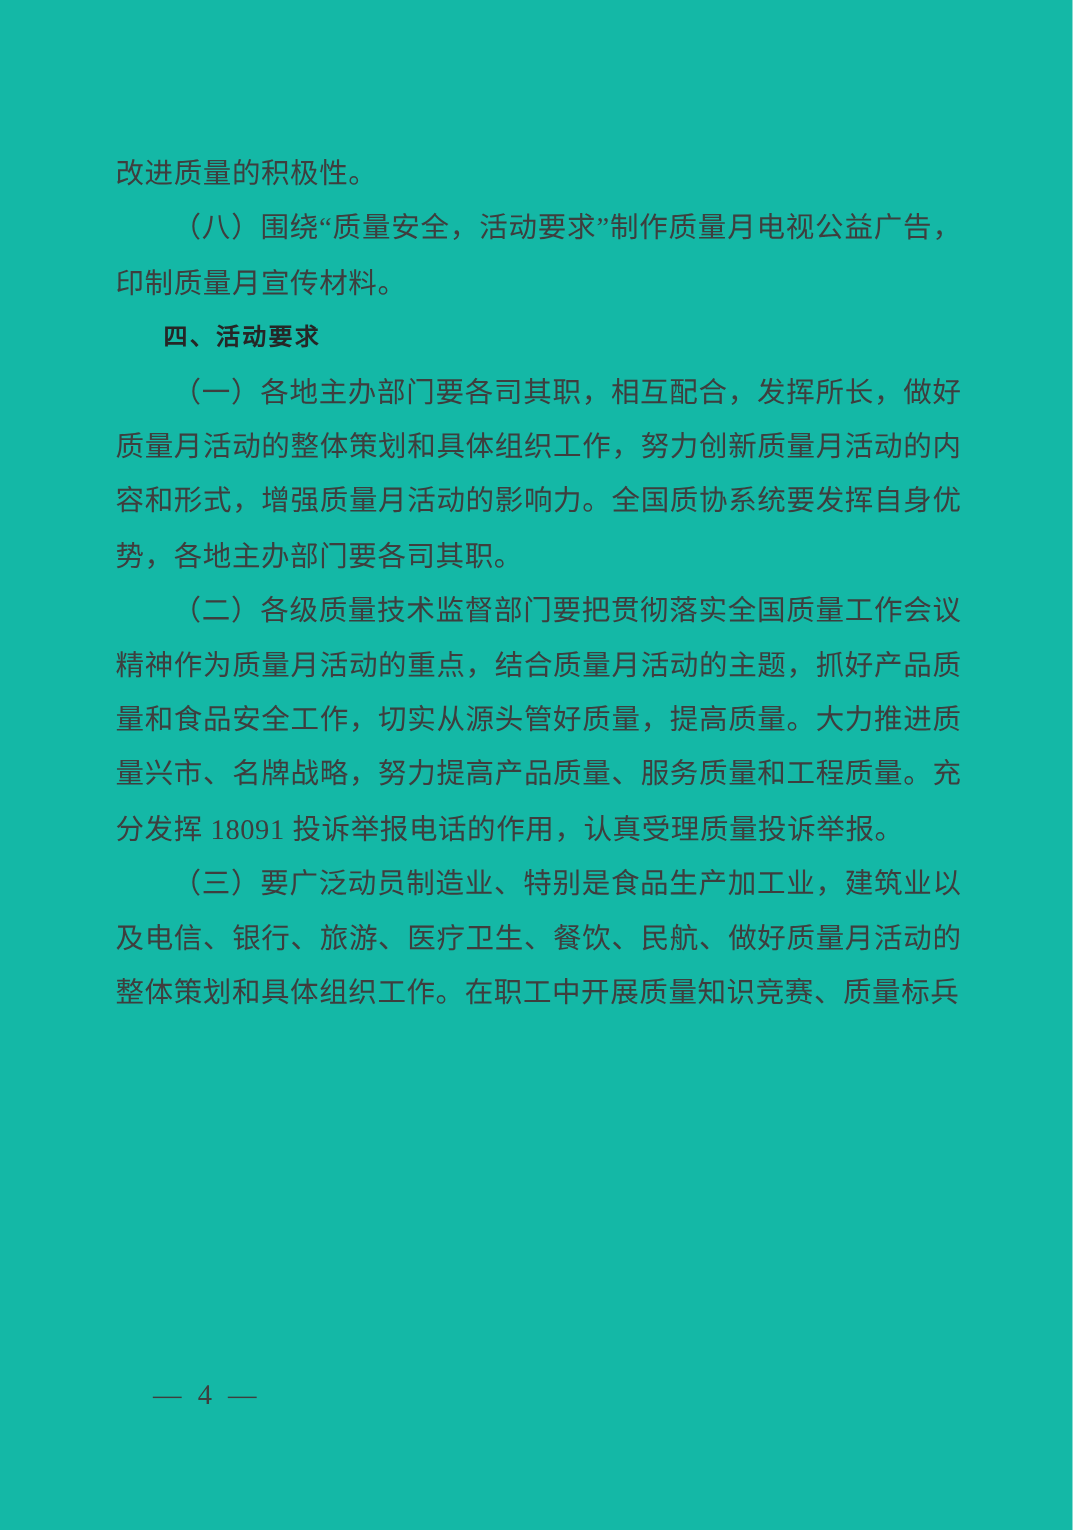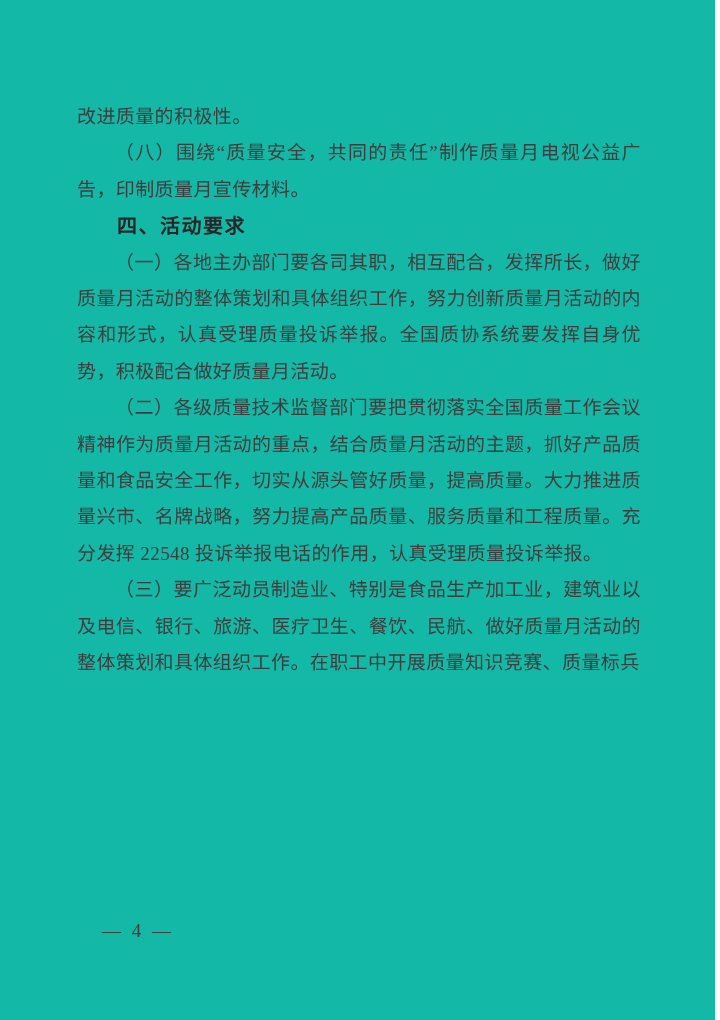--- a/index.html
+++ b/index.html
@@ -32,41 +32,41 @@
     text-indent: 2em;
   }
   .text-block p.continuation {
     text-indent: 0;
   }
   .section-heading {
     margin: 0;
     text-indent: 2em;
     font-family: "Liberation Sans", "DejaVu Sans", sans-serif;
     font-weight: bold;
-    font-size: 20px;
+    font-size: 16px;
     line-height: 36.4px;
     color: #262626;
     letter-spacing: 1.5px;
   }
   .page-footer {
     position: absolute;
     left: 102px;
     top: 920px;
     font-size: 19px;
     color: #3e3e3e;
     letter-spacing: 3px;
     font-family: "Liberation Serif", "DejaVu Serif", serif;
   }
 </style>
 </head>
 <body>
 
 <div class="page">
   <div class="text-block">
     <p class="continuation">改进质量的积极性。</p>
-    <p>（八）围绕“质量安全，共同的责任”制作质量月电视公益广告，印制质量月宣传材料。</p>
+    <p>（八）围绕“质量安全，活动要求”制作质量月电视公益广告，印制质量月宣传材料。</p>
     <h2 class="section-heading">四、活动要求</h2>
-    <p>（一）各地主办部门要各司其职，相互配合，发挥所长，做好质量月活动的整体策划和具体组织工作，努力创新质量月活动的内容和形式，认真受理质量投诉举报。全国质协系统要发挥自身优势，积极配合做好质量月活动。</p>
-    <p>（二）各级质量技术监督部门要把贯彻落实全国质量工作会议精神作为质量月活动的重点，结合质量月活动的主题，抓好产品质量和食品安全工作，切实从源头管好质量，提高质量。大力推进质量兴市、名牌战略，努力提高产品质量、服务质量和工程质量。充分发挥 22548 投诉举报电话的作用，认真受理质量投诉举报。</p>
+    <p>（一）各地主办部门要各司其职，相互配合，发挥所长，做好质量月活动的整体策划和具体组织工作，努力创新质量月活动的内容和形式，增强质量月活动的影响力。全国质协系统要发挥自身优势，各地主办部门要各司其职。</p>
+    <p>（二）各级质量技术监督部门要把贯彻落实全国质量工作会议精神作为质量月活动的重点，结合质量月活动的主题，抓好产品质量和食品安全工作，切实从源头管好质量，提高质量。大力推进质量兴市、名牌战略，努力提高产品质量、服务质量和工程质量。充分发挥 18091 投诉举报电话的作用，认真受理质量投诉举报。</p>
     <p>（三）要广泛动员制造业、特别是食品生产加工业，建筑业以及电信、银行、旅游、医疗卫生、餐饮、民航、做好质量月活动的整体策划和具体组织工作。在职工中开展质量知识竞赛、质量标兵</p>
   </div>
   <div class="page-footer">— 4 —</div>
 </div>
 
 </body></html>

